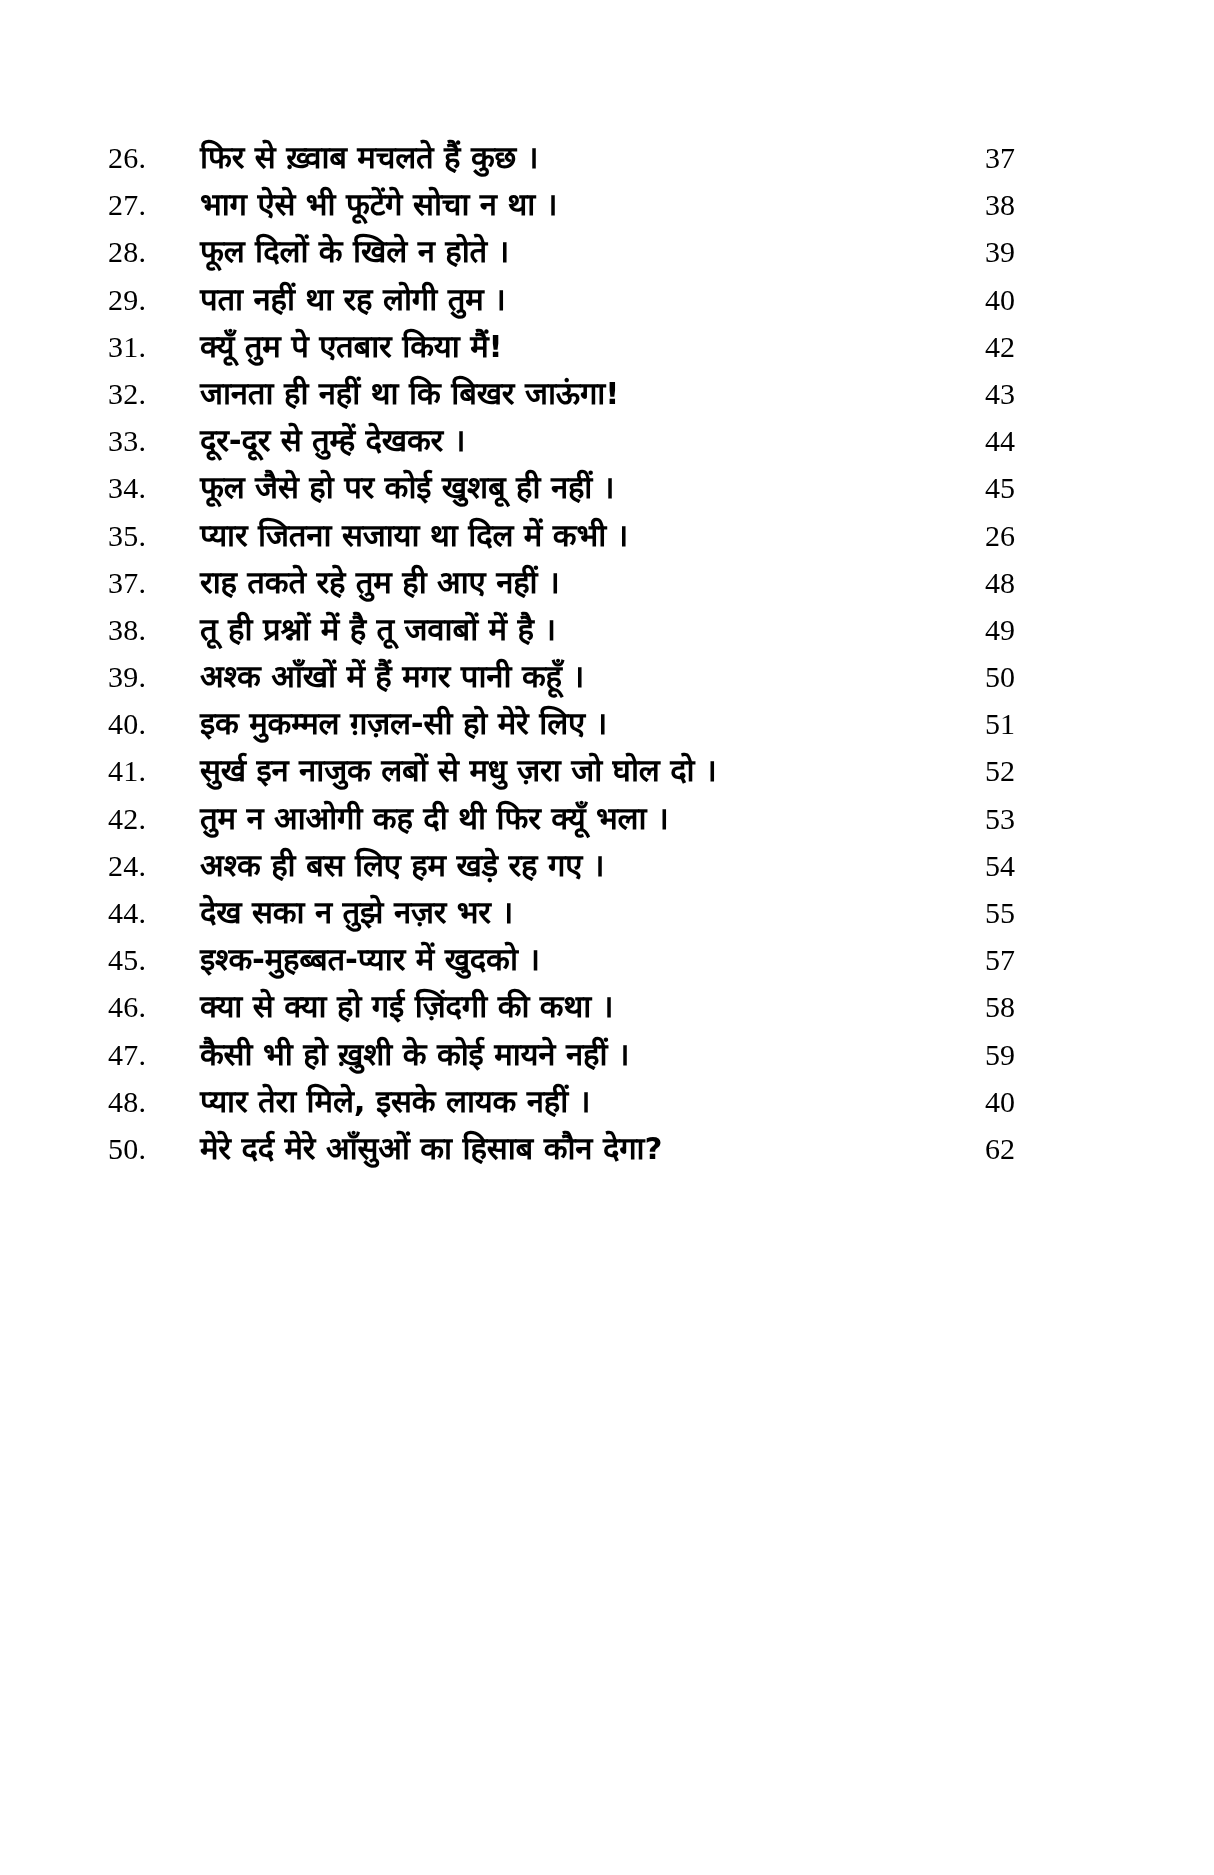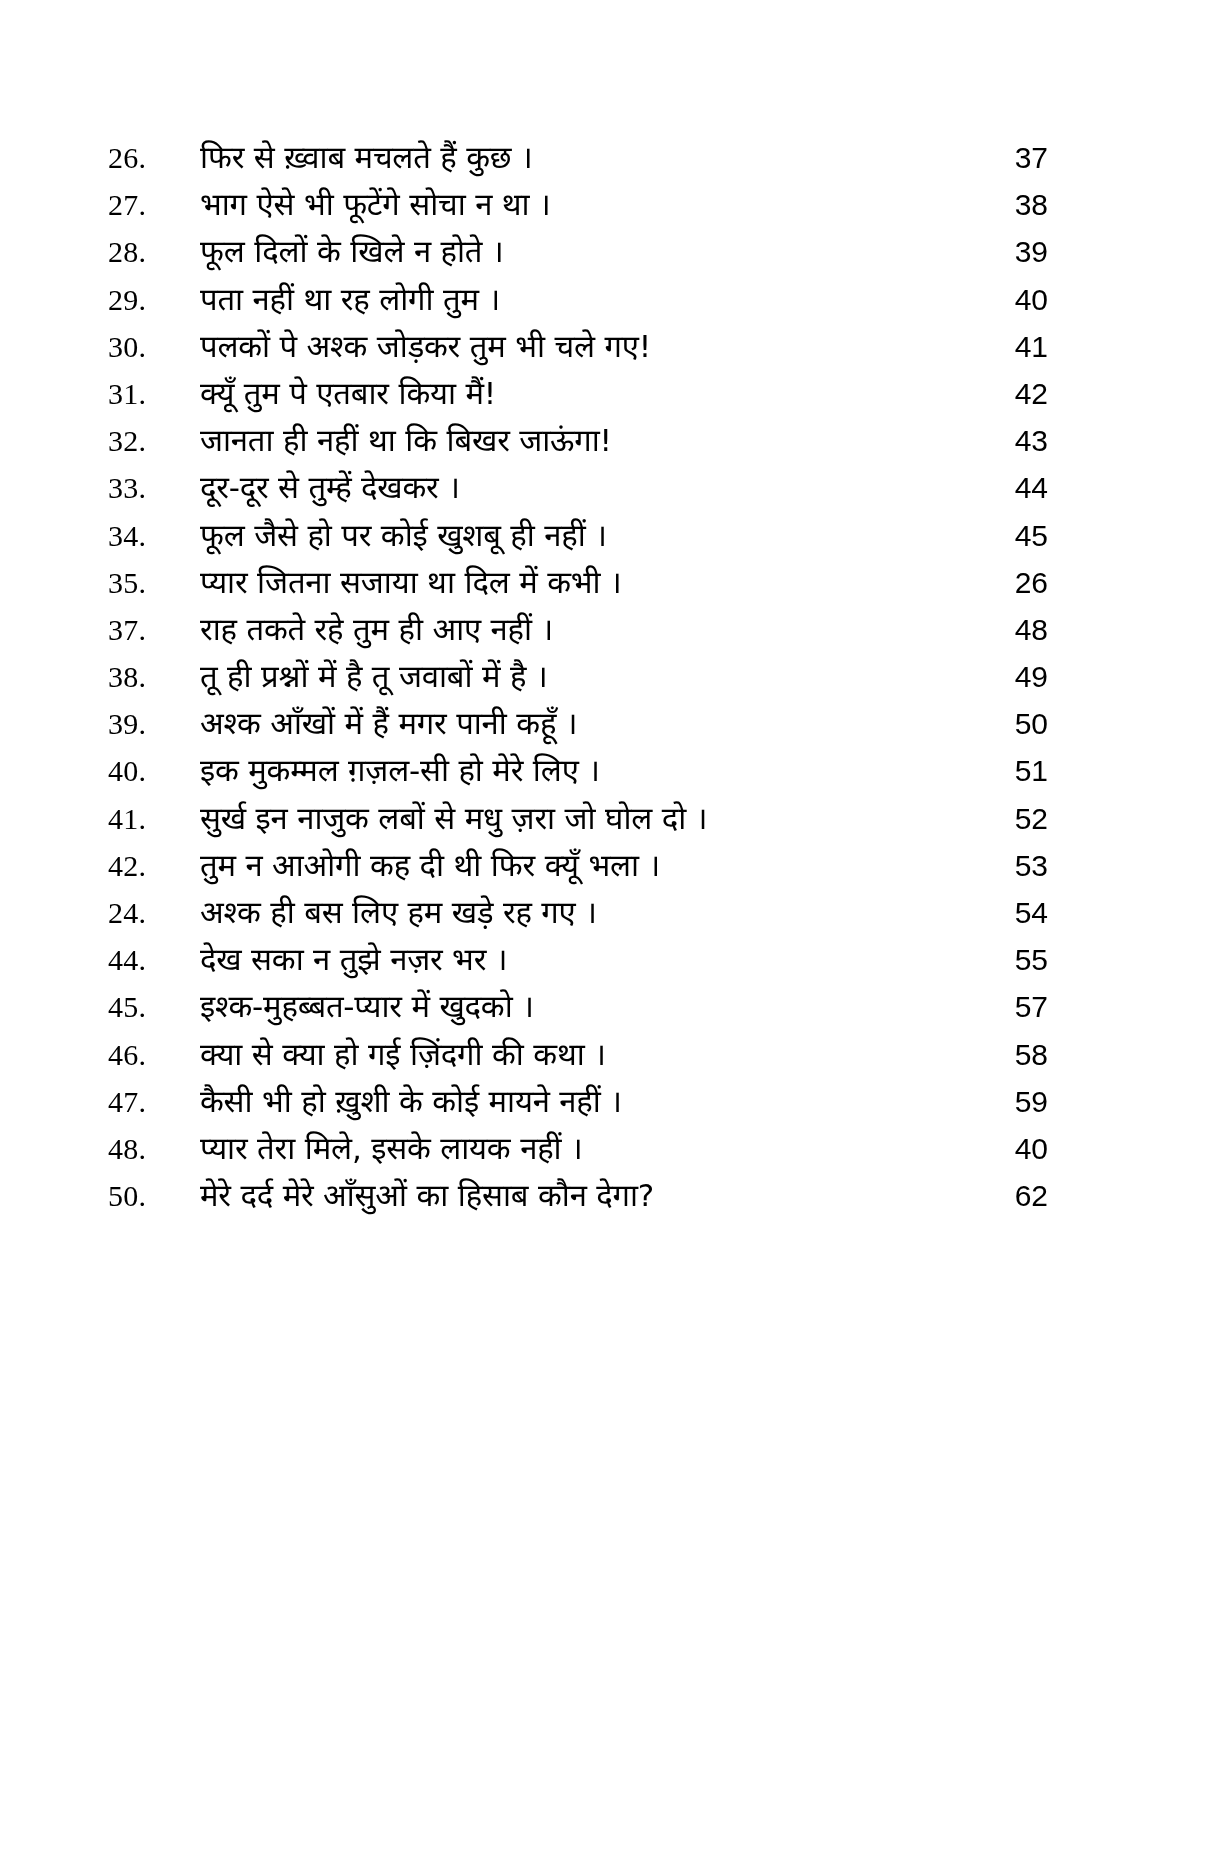--- a/index.html
+++ b/index.html
@@ -48,31 +48,31 @@
     white-space: nowrap;
     font-family: "Liberation Serif", "DejaVu Serif", serif;
   }
 
   .toc-title {
     flex: 1 1 auto;
     font-size: 31px;
     line-height: 1;
     white-space: nowrap;
     font-family: "DejaVu Sans", "Liberation Sans", sans-serif;
-    font-weight: 400;
+    font-weight: 700;
     letter-spacing: -0.2px;
   }
 
   .toc-page {
     flex: 0 0 96px;
     font-size: 30px;
     line-height: 1;
-    text-align: right;
+    text-align: center;
     white-space: nowrap;
-    font-family: Liberation Sans, sans-serif;
+    font-family: Liberation Serif, serif;
     margin-top: 11px;
   }
 </style>
 </head>
 <body>
 
 <div class="page">
   <div class="toc-list" id="toc-list">
       <div class="toc-row">
         <span class="toc-index">26.</span>
@@ -86,25 +86,20 @@
       </div>
       <div class="toc-row">
         <span class="toc-index">28.</span>
         <span class="toc-title">फूल दिलों के खिले न होते ।</span>
         <span class="toc-page">39</span>
       </div>
       <div class="toc-row">
         <span class="toc-index">29.</span>
         <span class="toc-title">पता नहीं था रह लोगी तुम ।</span>
         <span class="toc-page">40</span>
-      </div>
-      <div class="toc-row">
-        <span class="toc-index">30.</span>
-        <span class="toc-title">पलकों पे अश्क जोड़कर तुम भी चले गए!</span>
-        <span class="toc-page">41</span>
       </div>
       <div class="toc-row">
         <span class="toc-index">31.</span>
         <span class="toc-title">क्यूँ तुम पे एतबार किया मैं!</span>
         <span class="toc-page">42</span>
       </div>
       <div class="toc-row">
         <span class="toc-index">32.</span>
         <span class="toc-title">जानता ही नहीं था कि बिखर जाऊंगा!</span>
         <span class="toc-page">43</span>

